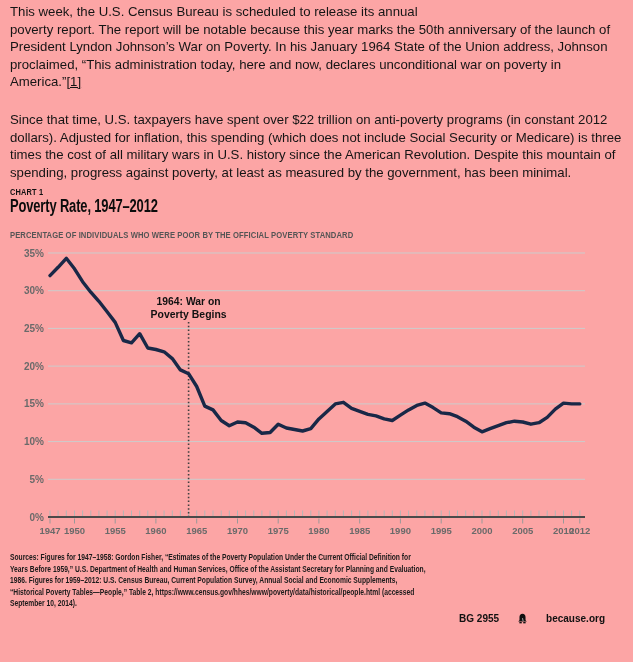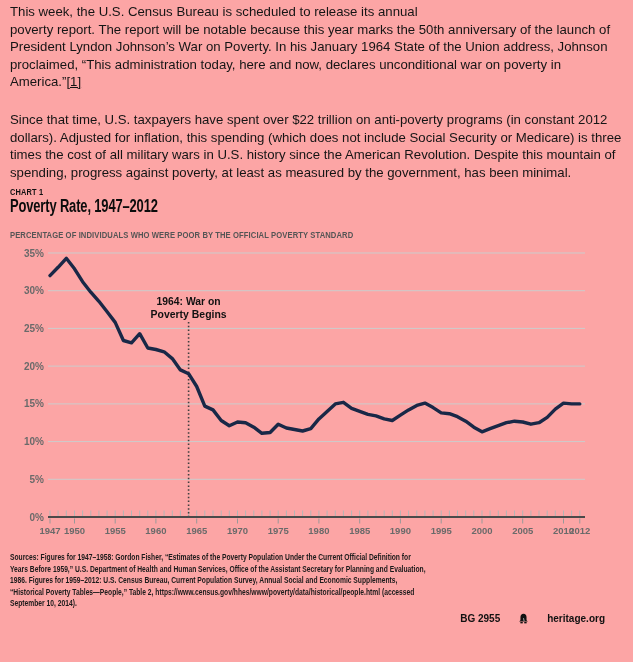--- a/index.html
+++ b/index.html
@@ -178,16 +178,16 @@
   </div>
 
   <div class="footer">
     <span>BG 2955</span>
     <svg class="bell" width="11" height="11" viewBox="0 0 12 12">
       <path fill="#111" d="M6 .7C3.9.7 2.7 2.1 2.7 4.3v2.9c0 1-.8 1.7-1.4 2H10.7c-.6-.3-1.4-1-1.4-2V4.3C9.3 2.1 8.1.7 6 .7z"></path>
       <rect x="2.6" y="9.8" width="2.6" height="1.5" fill="#111"></rect>
       <rect x="6.8" y="9.8" width="2.6" height="1.5" fill="#111"></rect>
       <line x1="6" y1="5.6" x2="6.7" y2="8.9" stroke="#fff" stroke-width=".7"></line>
     </svg>
-    <span class="site">heritage.org</span>
+    <span class="site">because.org</span>
   </div>
 
 </div>
 
 </body></html>

